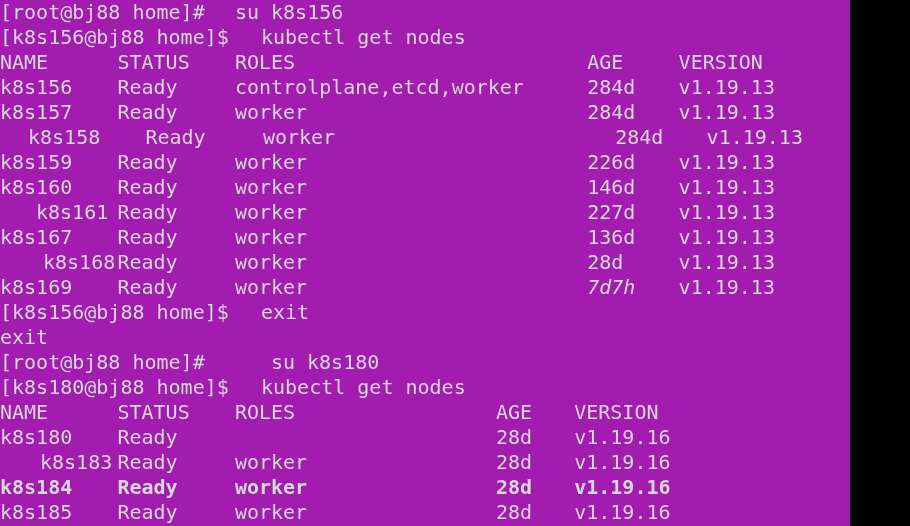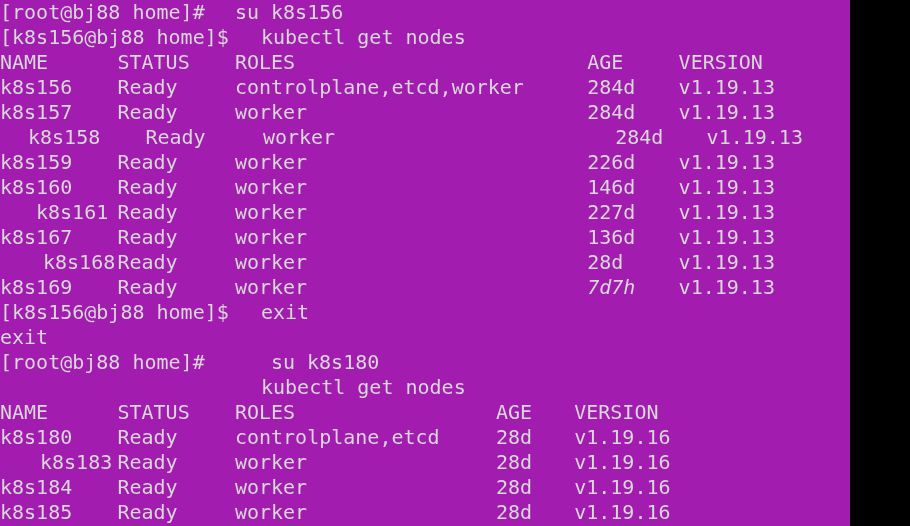--- a/index.html
+++ b/index.html
@@ -57,19 +57,19 @@
     <div class="line" style="position: absolute; left: 0px; top: 125px; width: 910px; margin-left: 28px;"><span class="cell" style="left: 0px;">k8s158</span><span class="cell" style="left: 117.45px;">Ready</span><span class="cell" style="left: 234.9px;">worker</span><span class="cell" style="left: 587.25px;">284d</span><span class="cell" style="left: 678.6px;">v1.19.13</span></div>
     <div class="line" style="position: absolute; left: 0px; top: 150px; width: 910px;"><span class="cell" style="left: 0px;">k8s159</span><span class="cell" style="left: 117.45px;">Ready</span><span class="cell" style="left: 234.9px;">worker</span><span class="cell" style="left: 587.25px;">226d</span><span class="cell" style="left: 678.6px;">v1.19.13</span></div>
     <div class="line" style="position: absolute; left: 0px; top: 175px; width: 910px;"><span class="cell" style="left: 0px;">k8s160</span><span class="cell" style="left: 117.45px;">Ready</span><span class="cell" style="left: 234.9px;">worker</span><span class="cell" style="left: 587.25px;">146d</span><span class="cell" style="left: 678.6px;">v1.19.13</span></div>
     <div class="line" style="position: absolute; left: 0px; top: 200px; width: 910px;"><span class="cell" style="left: 0px; padding-left: 36px;">k8s161</span><span class="cell" style="left: 117.45px;">Ready</span><span class="cell" style="left: 234.9px;">worker</span><span class="cell" style="left: 587.25px;">227d</span><span class="cell" style="left: 678.6px;">v1.19.13</span></div>
     <div class="line" style="position: absolute; left: 0px; top: 225px; width: 910px;"><span class="cell" style="left: 0px;">k8s167</span><span class="cell" style="left: 117.45px;">Ready</span><span class="cell" style="left: 234.9px;">worker</span><span class="cell" style="left: 587.25px;">136d</span><span class="cell" style="left: 678.6px;">v1.19.13</span></div>
     <div class="line" style="position: absolute; left: 0px; top: 250px; width: 910px;"><span class="cell" style="left: 0px; margin-left: 43px;">k8s168</span><span class="cell" style="left: 117.45px;">Ready</span><span class="cell" style="left: 234.9px;">worker</span><span class="cell" style="left: 587.25px;">28d</span><span class="cell" style="left: 678.6px;">v1.19.13</span></div>
     <div class="line" style="position: absolute; left: 0px; top: 275px; width: 910px;"><span class="cell" style="left: 0px;">k8s169</span><span class="cell" style="left: 117.45px;">Ready</span><span class="cell" style="left: 234.9px;">worker</span><span class="cell" style="left: 587.25px; font-style: italic;">7d7h</span><span class="cell" style="left: 678.6px;">v1.19.13</span></div>
     <div class="line" style="position: absolute; left: 0px; top: 300px; width: 910px;"><span class="cell" style="left: 0px;">[k8s156@bj88 home]$</span><span class="cell" style="left: 261px;">exit</span></div>
     <div class="line" style="position: absolute; left: 0px; top: 325px; width: 910px;"><span class="cell" style="left: 0px;">exit</span></div>
     <div class="line" style="position: absolute; left: 0px; top: 350px; width: 910px;"><span class="cell" style="left: 0px;">[root@bj88 home]#</span><span class="cell" style="left: 234.9px; margin-left: 36px;">su k8s180</span></div>
-    <div class="line" style="position: absolute; left: 0px; top: 375px; width: 910px;"><span class="cell" style="left: 261px;">kubectl get nodes</span></div>
+    <div class="line" style="position: absolute; left: 0px; top: 375px; width: 910px;"><span class="cell" style="left: 0px;">[k8s180@bj88 home]$</span><span class="cell" style="left: 261px;">kubectl get nodes</span></div>
     <div class="line" style="position: absolute; left: 0px; top: 400px; width: 910px;"><span class="cell" style="left: 0px;">NAME</span><span class="cell" style="left: 117.45px;">STATUS</span><span class="cell" style="left: 234.9px;">ROLES</span><span class="cell" style="left: 495.9px;">AGE</span><span class="cell" style="left: 574.2px;">VERSION</span></div>
-    <div class="line" style="position: absolute; left: 0px; top: 425px; width: 910px;"><span class="cell" style="left: 0px;">k8s180</span><span class="cell" style="left: 117.45px;">Ready</span><span class="cell" style="left: 234.9px;">controlplane,etcd</span><span class="cell" style="left: 495.9px;">28d</span><span class="cell" style="left: 574.2px;">v1.19.16</span></div>
+    <div class="line" style="position: absolute; left: 0px; top: 425px; width: 910px;"><span class="cell" style="left: 0px;">k8s180</span><span class="cell" style="left: 117.45px;">Ready</span><span class="cell" style="left: 495.9px;">28d</span><span class="cell" style="left: 574.2px;">v1.19.16</span></div>
     <div class="line" style="position: absolute; left: 0px; top: 450px; width: 910px;"><span class="cell" style="left: 0px; padding-left: 40px;">k8s183</span><span class="cell" style="left: 117.45px;">Ready</span><span class="cell" style="left: 234.9px;">worker</span><span class="cell" style="left: 495.9px;">28d</span><span class="cell" style="left: 574.2px;">v1.19.16</span></div>
-    <div class="line" style="position: absolute; left: 0px; top: 475px; width: 910px;"><span class="cell" style="left: 0px;">k8s184</span><span class="cell" style="left: 117.45px;">Ready</span><span class="cell" style="left: 234.9px;">worker</span><span class="cell" style="left: 495.9px;">28d</span><span class="cell" style="left: 574.2px;">v1.19.16</span></div>
+    <div class="line" style="position: absolute; left: 0px; top: 475px; width: 910px; font-weight: bold;"><span class="cell" style="left: 0px;">k8s184</span><span class="cell" style="left: 117.45px;">Ready</span><span class="cell" style="left: 234.9px;">worker</span><span class="cell" style="left: 495.9px;">28d</span><span class="cell" style="left: 574.2px;">v1.19.16</span></div>
     <div class="line" style="position: absolute; left: 0px; top: 500px; width: 910px;"><span class="cell" style="left: 0px;">k8s185</span><span class="cell" style="left: 117.45px;">Ready</span><span class="cell" style="left: 234.9px;">worker</span><span class="cell" style="left: 495.9px;">28d</span><span class="cell" style="left: 574.2px;">v1.19.16</span></div>
   </div>
 
 </body></html>

